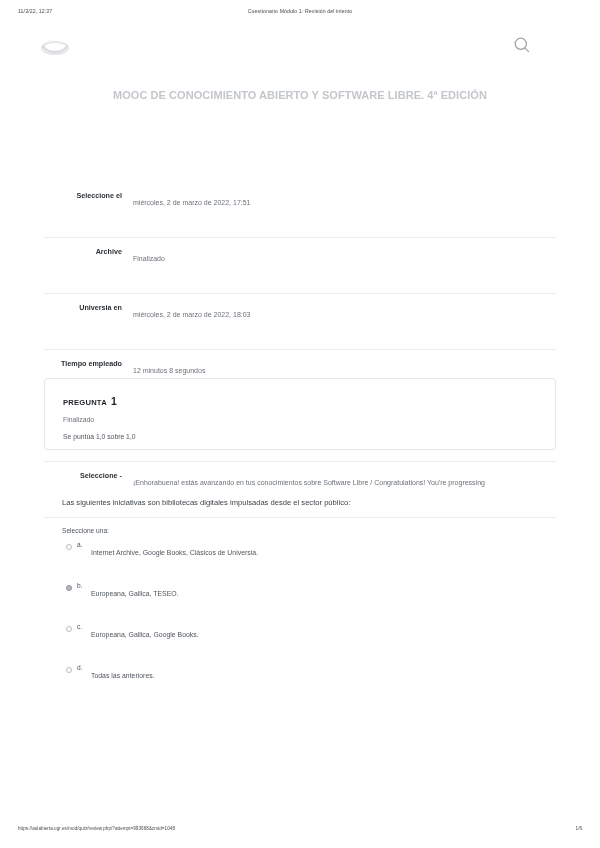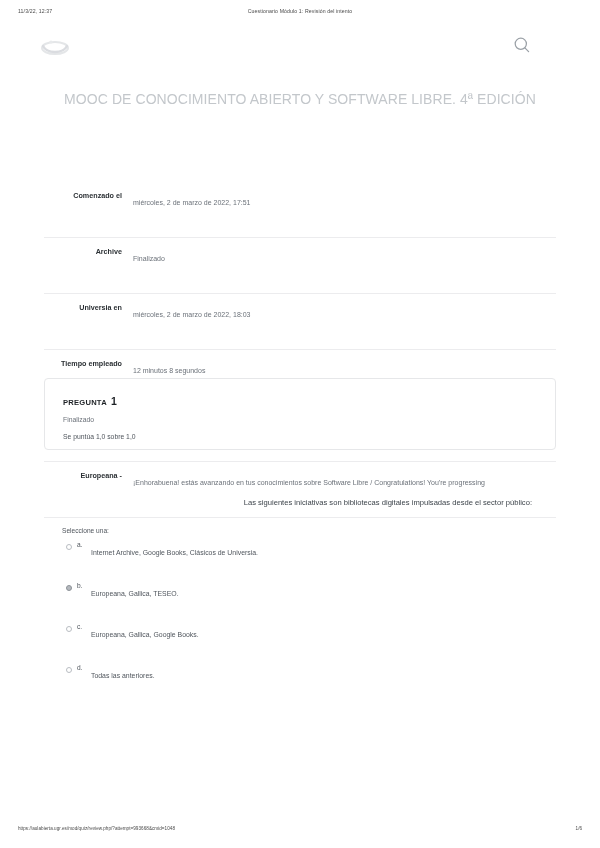--- a/index.html
+++ b/index.html
@@ -71,22 +71,22 @@
   }
   .search-icon-btn svg { display: block; }
 
   
   .page-title {
     position: absolute;
     top: 82px;
     left: 0;
     width: 600px;
     text-align: center;
-    font-size: 14px;
-    font-weight: 400;
+    font-size: 11px;
+    font-weight: 700;
     color: #c3c7cb;
     letter-spacing: 0.005em;
     white-space: nowrap;
   }
 
   
   .info-table {
     position: absolute;
     top: 182px;
     left: 44px;
@@ -170,21 +170,20 @@
 
   
   .q-text {
     position: absolute;
     top: 498px;
     left: 62px;
     width: 470px;
     font-size: 7.6px;
     color: #3d444b;
     white-space: nowrap;
-    text-align: right;
   }
   .q-select-label {
     position: absolute;
     top: 527px;
     left: 62px;
     font-size: 6.6px;
     color: #4f555c;
   }
 
   .answers {
@@ -277,41 +276,41 @@
     </svg>
   </a>
 
 </div>
 
 <h1 class="page-title">MOOC DE CONOCIMIENTO ABIERTO Y SOFTWARE LIBRE. 4ª EDICIÓN</h1>
 
 <table class="info-table">
   <tbody>
     <tr>
-      <td class="lbl">Comenzado el</td>
+      <td class="lbl">Seleccione el</td>
       <td class="val">miércoles, 2 de marzo de 2022, 17:51</td>
     </tr>
     <tr>
       <td class="lbl">Archive</td>
       <td class="val">Finalizado</td>
     </tr>
     <tr>
       <td class="lbl">Universia en</td>
       <td class="val">miércoles, 2 de marzo de 2022, 18:03</td>
     </tr>
     <tr>
       <td class="lbl">Tiempo empleado</td>
       <td class="val">12 minutos 8 segundos</td>
     </tr>
     <tr>
       <td class="lbl">Calificación</td>
       <td class="val grade"><span class="g-strong">9,0</span><span> de 10,0 (</span><span class="g-strong">90%</span><span>)</span></td>
     </tr>
     <tr class="last-row">
-      <td class="lbl">Europeana -</td>
+      <td class="lbl">Seleccione -</td>
       <td class="val">¡Enhorabuena! estás avanzando en tus conocimientos sobre Software Libre / Congratulations! You're progressing</td>
     </tr>
   </tbody>
 </table>
 
 <div class="question-card">
   <div class="q-head"><span>PREGUNTA</span><span class="q-num">1</span></div>
   <div class="q-state">Finalizado</div>
   <div class="q-points">Se puntúa 1,0 sobre 1,0</div>
 </div>

